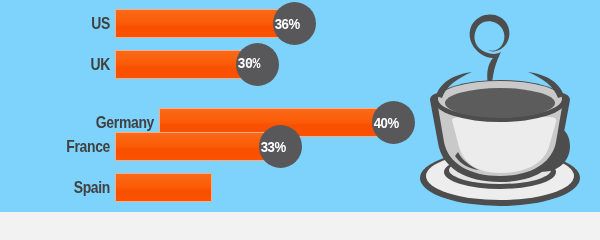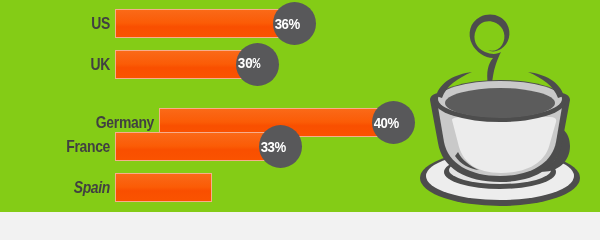--- a/index.html
+++ b/index.html
@@ -10,21 +10,21 @@
     width: 600px;
     height: 212px;
     background: #f2f2f2;
     font-family: "Liberation Sans", sans-serif;
     overflow: hidden;
   }
   .infographic {
     position: relative;
     width: 600px;
     height: 212px;
-    background: #84cc16;
+    background: #7dd3fc;
   }
 
   
   .chart {
     position: absolute;
     left: 0;
     top: 0;
     width: 400px;
     height: 212px;
   }
@@ -145,21 +145,21 @@
     <div class="bar-row" style="top:132px;">
       <div class="bar-label">France</div>
       <div class="bar-track" style="width:153px;">
         <div class="bar-fill" style="width:153px;"></div>
         <div class="bar-badge" style="left:144px;">
           <span>33%</span>
         </div>
       </div>
     </div>
 
-    <div class="bar-row" style="top:173px;font-style:italic;">
+    <div class="bar-row" style="top:173px;">
       <div class="bar-label">Spain</div>
       <div class="bar-track" style="width:97px;">
         <div class="bar-fill" style="width:97px;"></div>
       </div>
     </div>
 
   </div>
 
   <div class="cup-art">
     <svg viewBox="0 0 200 212" xmlns="http://www.w3.org/2000/svg">

